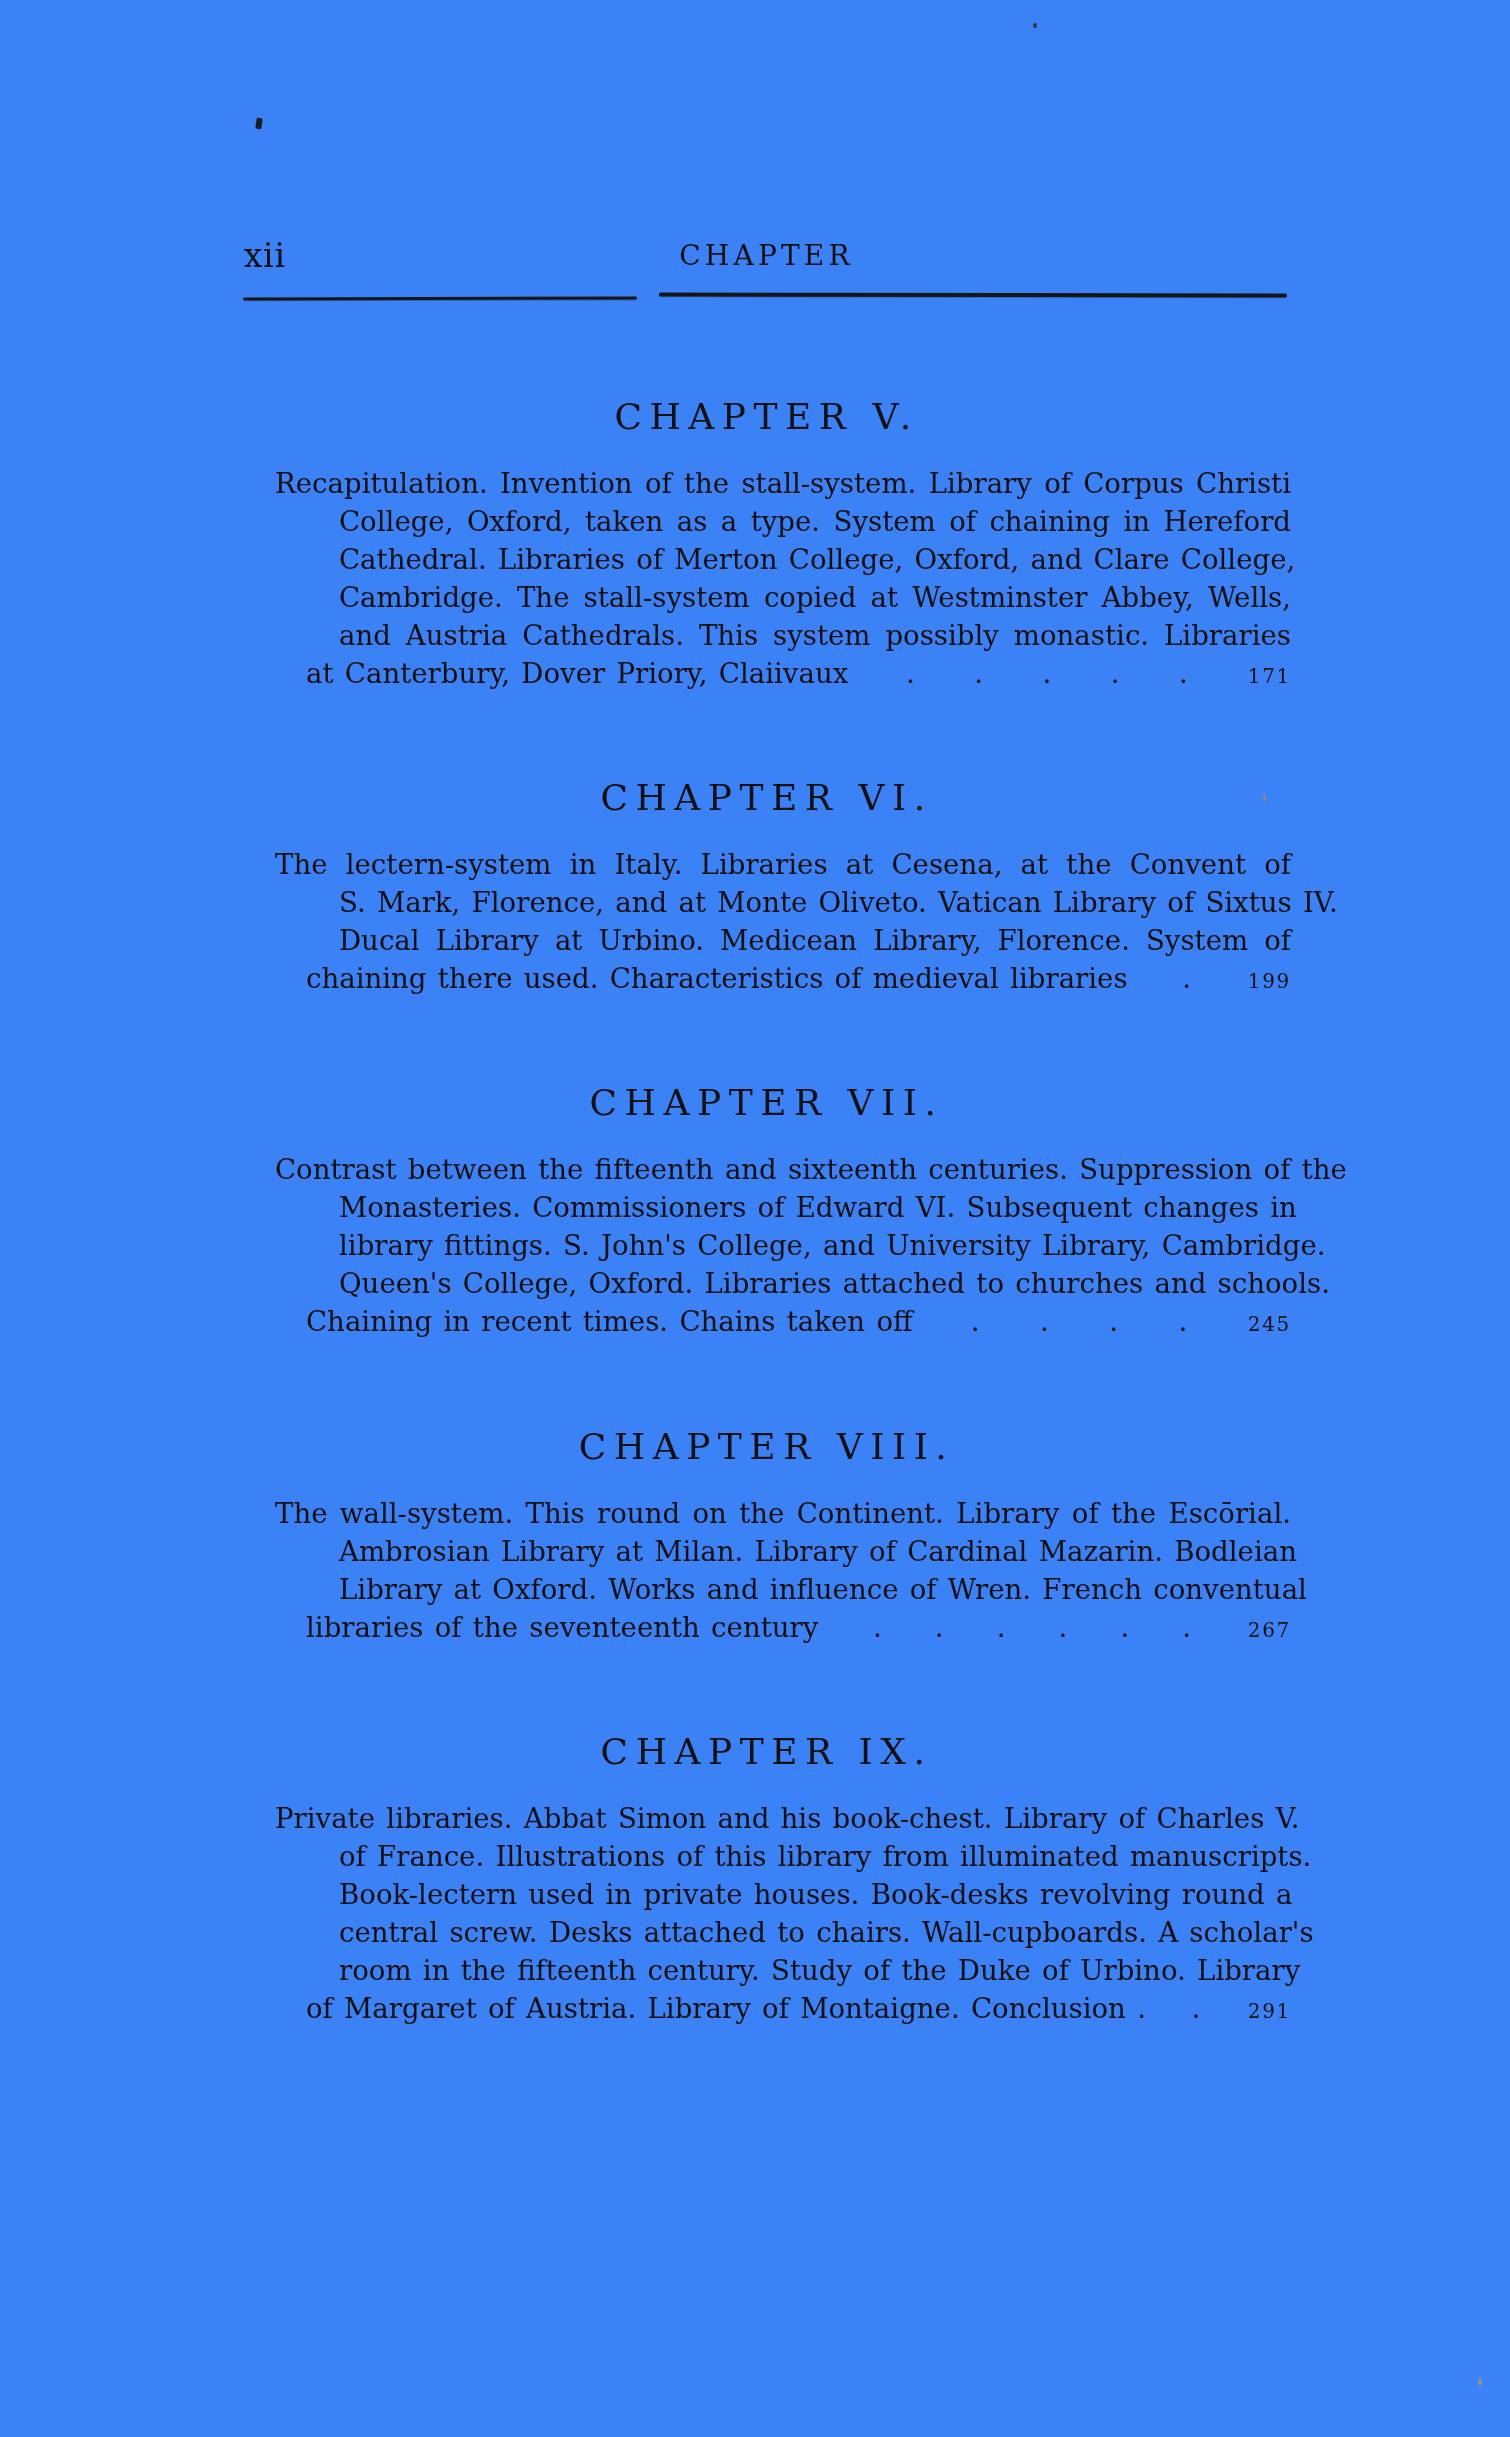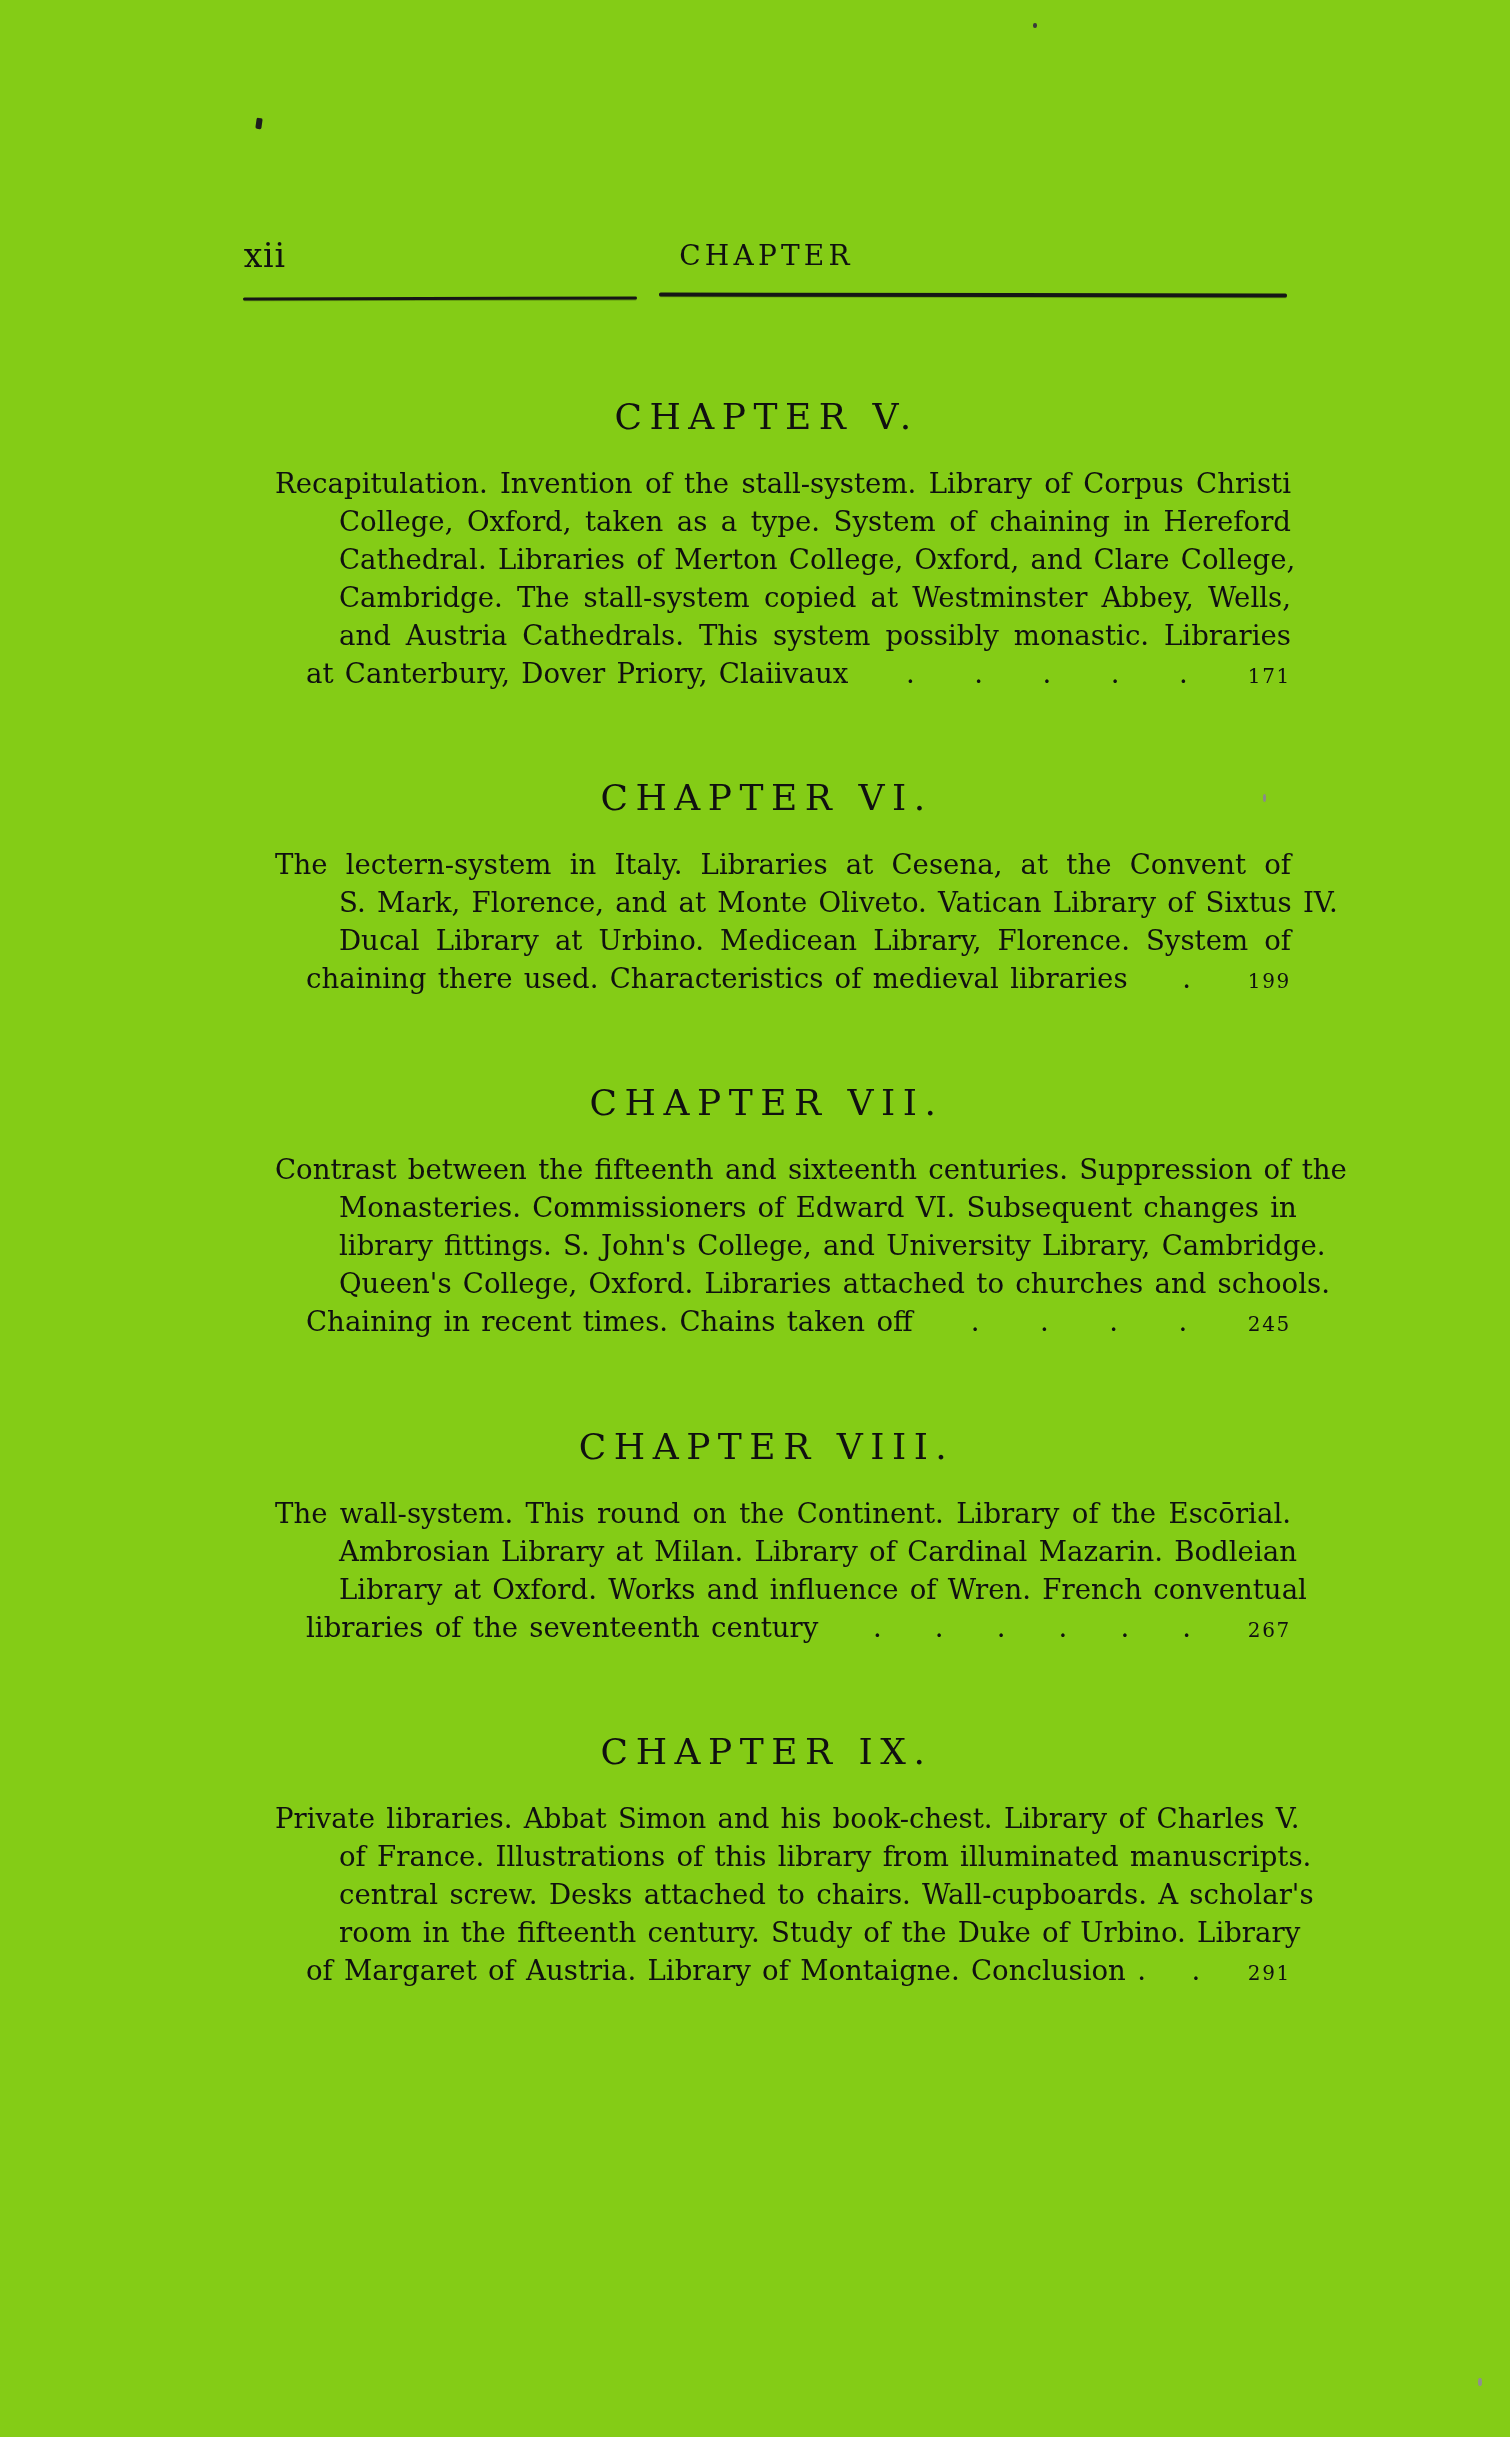--- a/index.html
+++ b/index.html
@@ -4,21 +4,21 @@
 <style>
   html, body {
     margin: 0;
     padding: 0;
     background: #ffffff;
   }
   #page {
     position: relative;
     width: 1511px;
     height: 2438px;
-    background: #84cc16;
+    background: #3b82f6;
     color: #101010;
     font-family: "DejaVu Serif", "Liberation Serif", serif;
     overflow: hidden;
   }
   
   #header-row {
     position: absolute;
     left: 242px;
     top: 236px;
     width: 1049px;
@@ -204,20 +204,21 @@
             </span>
             <span class="page-num">267</span>
           </div>
         </div>
       </div>
       <div class="chapter" style="top: 1728px;">
         <div class="chapter-heading">CHAPTER IX.</div>
         <div class="chapter-summary">
           <div class="toc-line">Private libraries. Abbat Simon and his book-chest. Library of Charles V.</div>
           <div class="toc-line cont">of France. Illustrations of this library from illuminated manuscripts.</div>
+          <div class="toc-line cont">Book-lectern used in private houses. Book-desks revolving round a</div>
           <div class="toc-line cont">central screw. Desks attached to chairs. Wall-cupboards. A scholar's</div>
           <div class="toc-line cont">room in the fifteenth century. Study of the Duke of Urbino. Library</div>
           <div class="toc-lastline cont">
             <span class="last-text">of Margaret of Austria. Library of Montaigne. Conclusion .</span>
             <span class="leader">
               <span class="leader-dot">.</span>
             </span>
             <span class="page-num">291</span>
           </div>
         </div>

